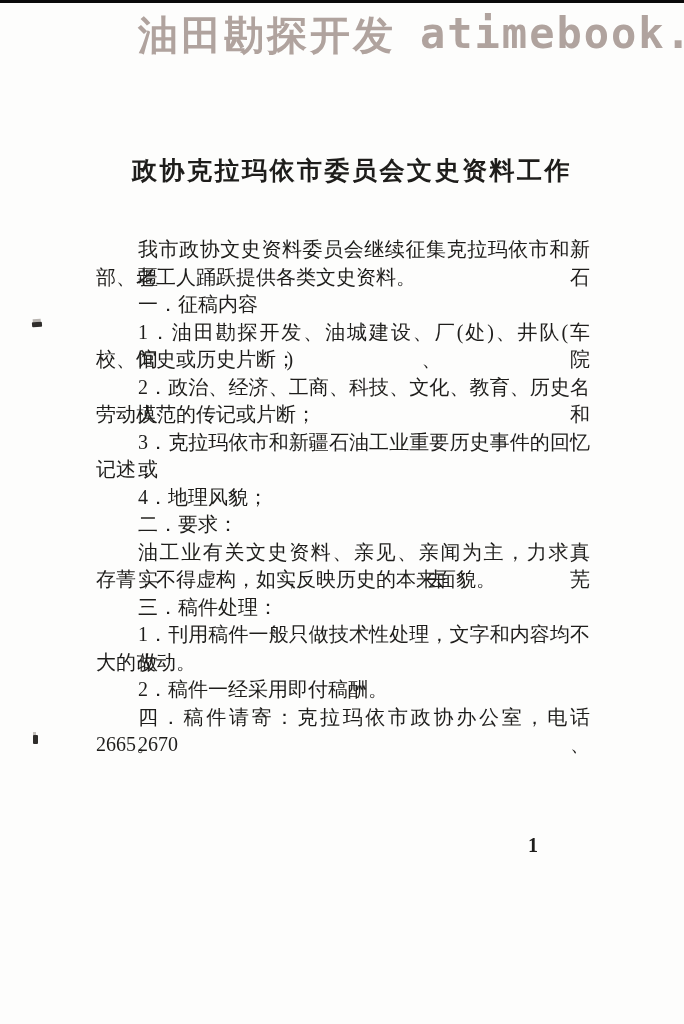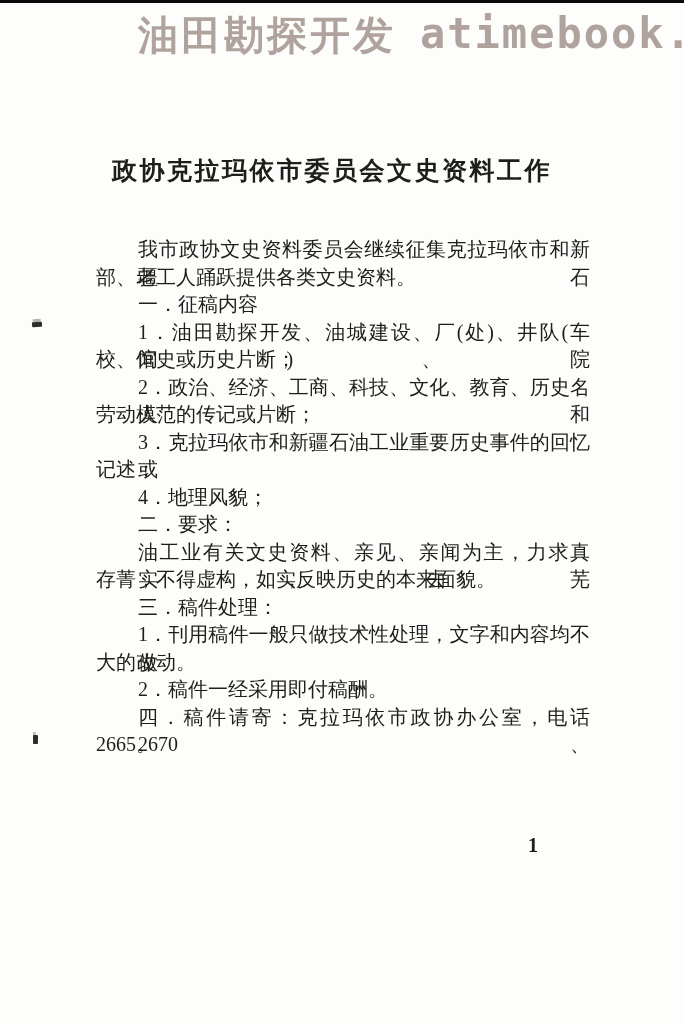--- a/index.html
+++ b/index.html
@@ -30,21 +30,21 @@
   .watermark .cn{
     font-family:"DejaVu Sans","Liberation Sans",sans-serif;
     font-weight:bold;font-size:40px;letter-spacing:3px;
   }
   .watermark .latin{
     font-family:"DejaVu Sans Mono","Liberation Mono",monospace;
     font-weight:bold;font-size:42px;letter-spacing:2px;
     margin-left:20px;vertical-align:1px;
   }
   .title-block{
-    position:absolute;top:148px;left:84px;width:496px;
+    position:absolute;top:148px;left:104px;width:496px;
     text-align:center;font-weight:bold;
     font-size:25px;letter-spacing:2.5px;line-height:45px;
   }
   .body-text{
     position:absolute;top:236px;left:96px;width:494px;
     font-size:20px;line-height:27.5px;
   }
   .line{height:27.5px;white-space:pre-wrap;}
   .ind{padding-left:42px;}
   .jst{text-align:justify;text-align-last:justify;}

